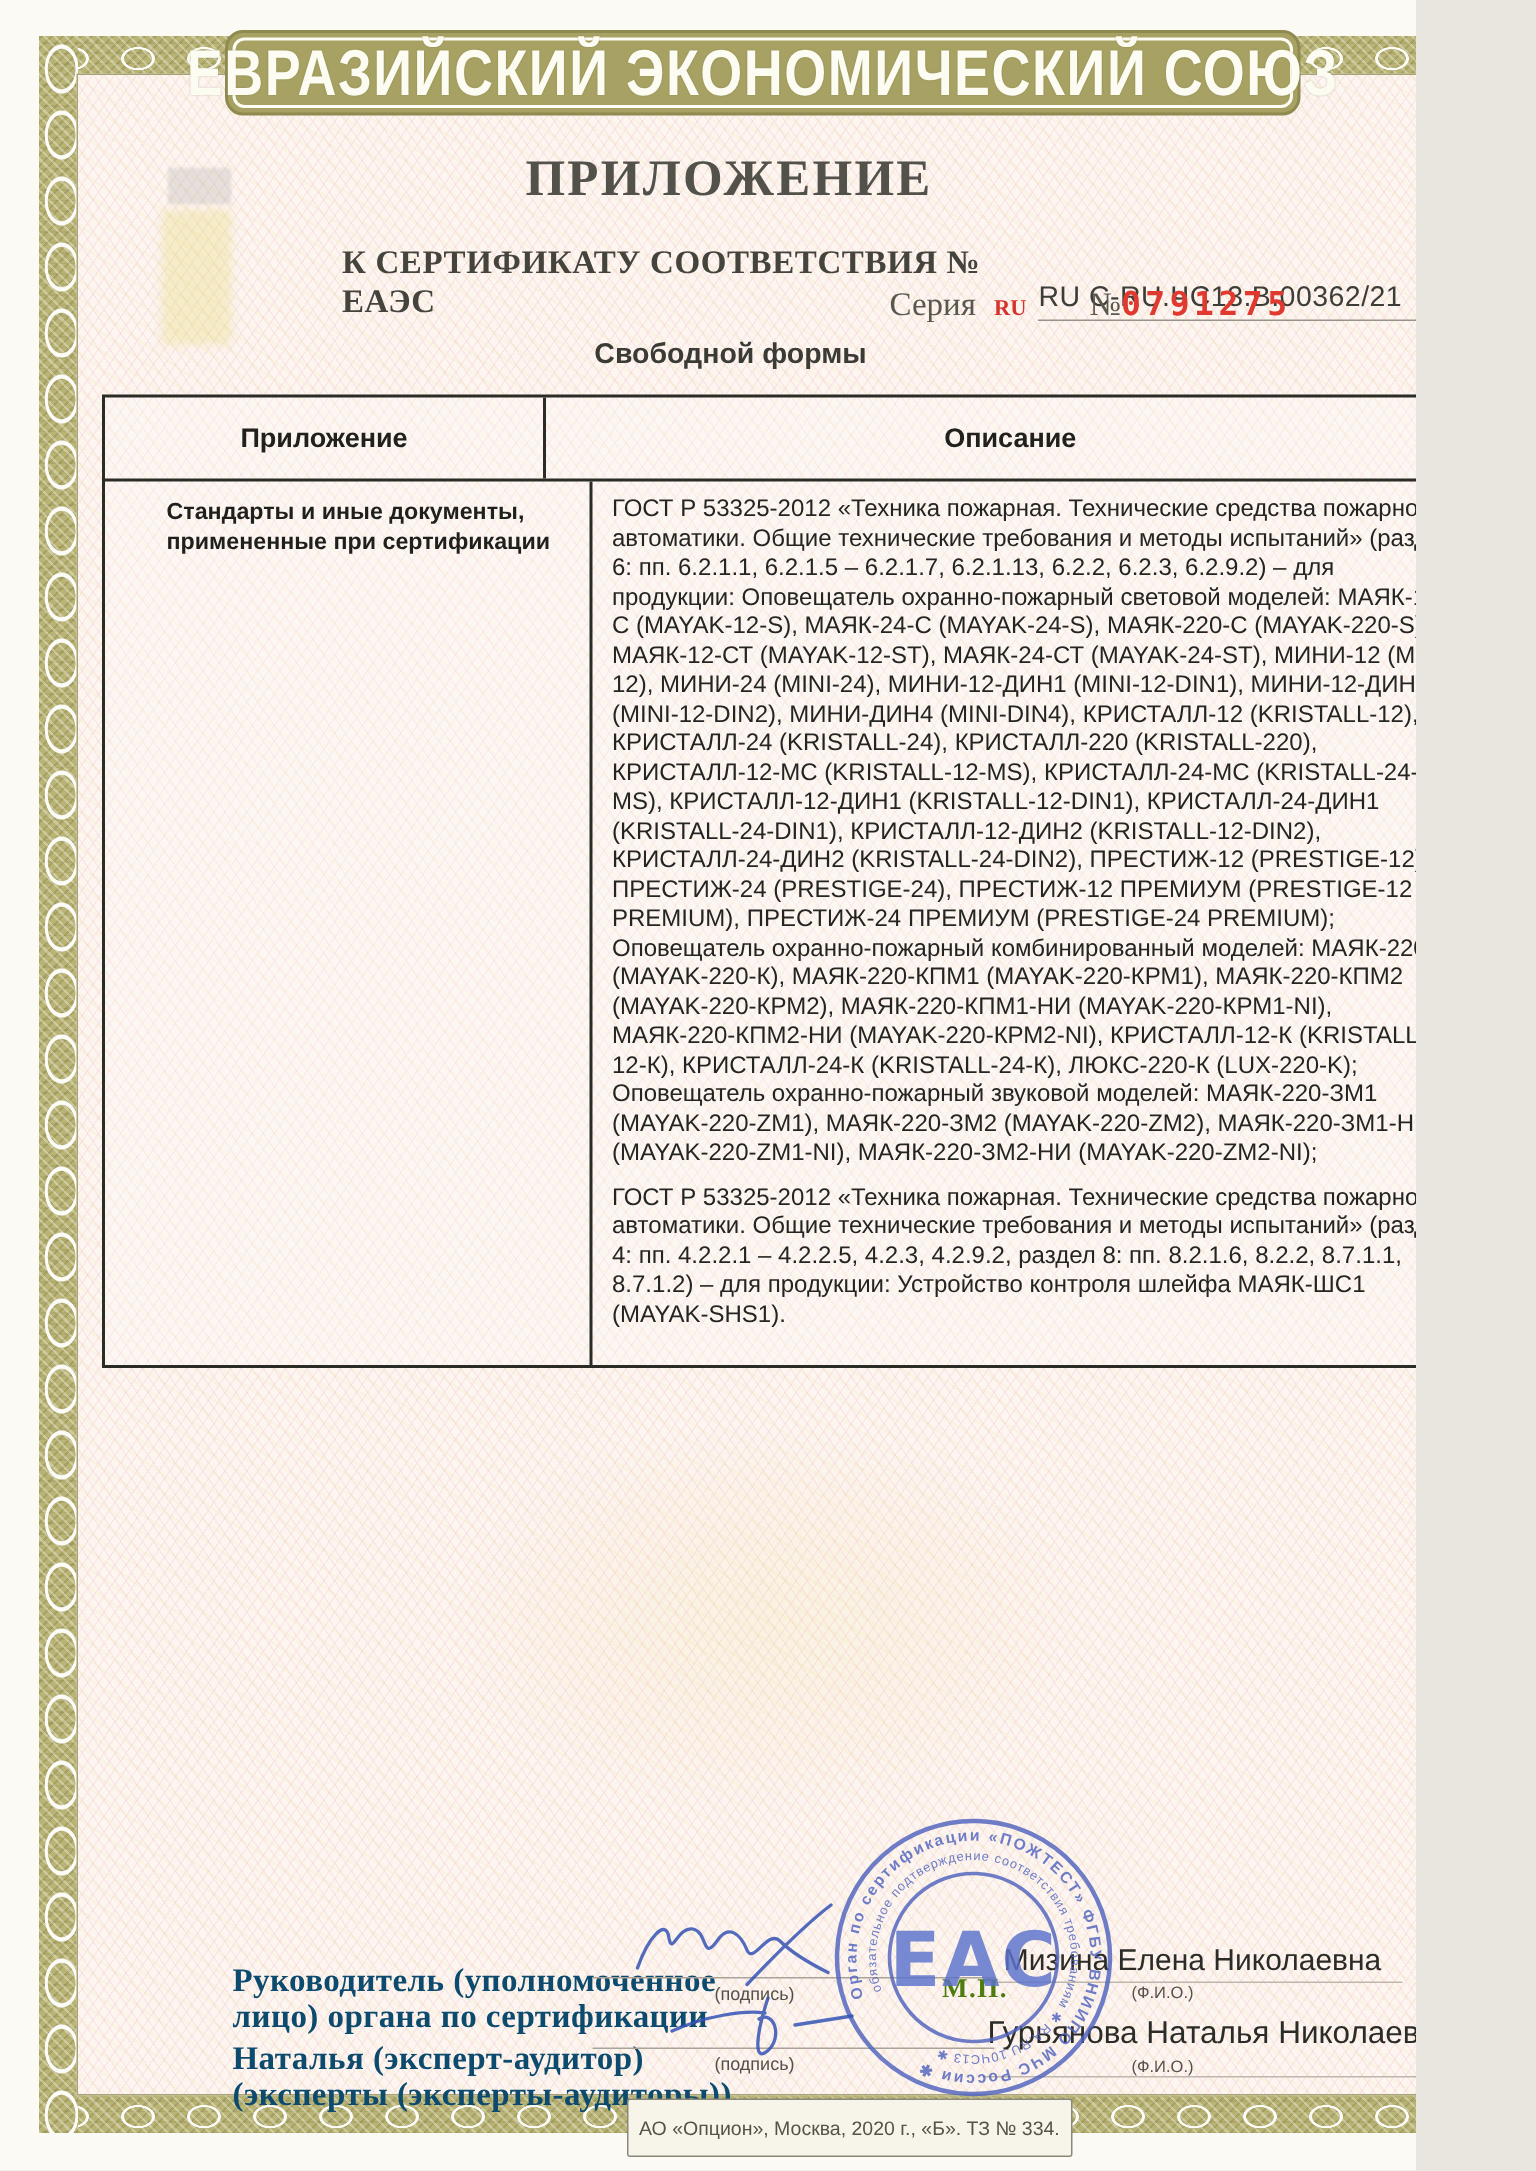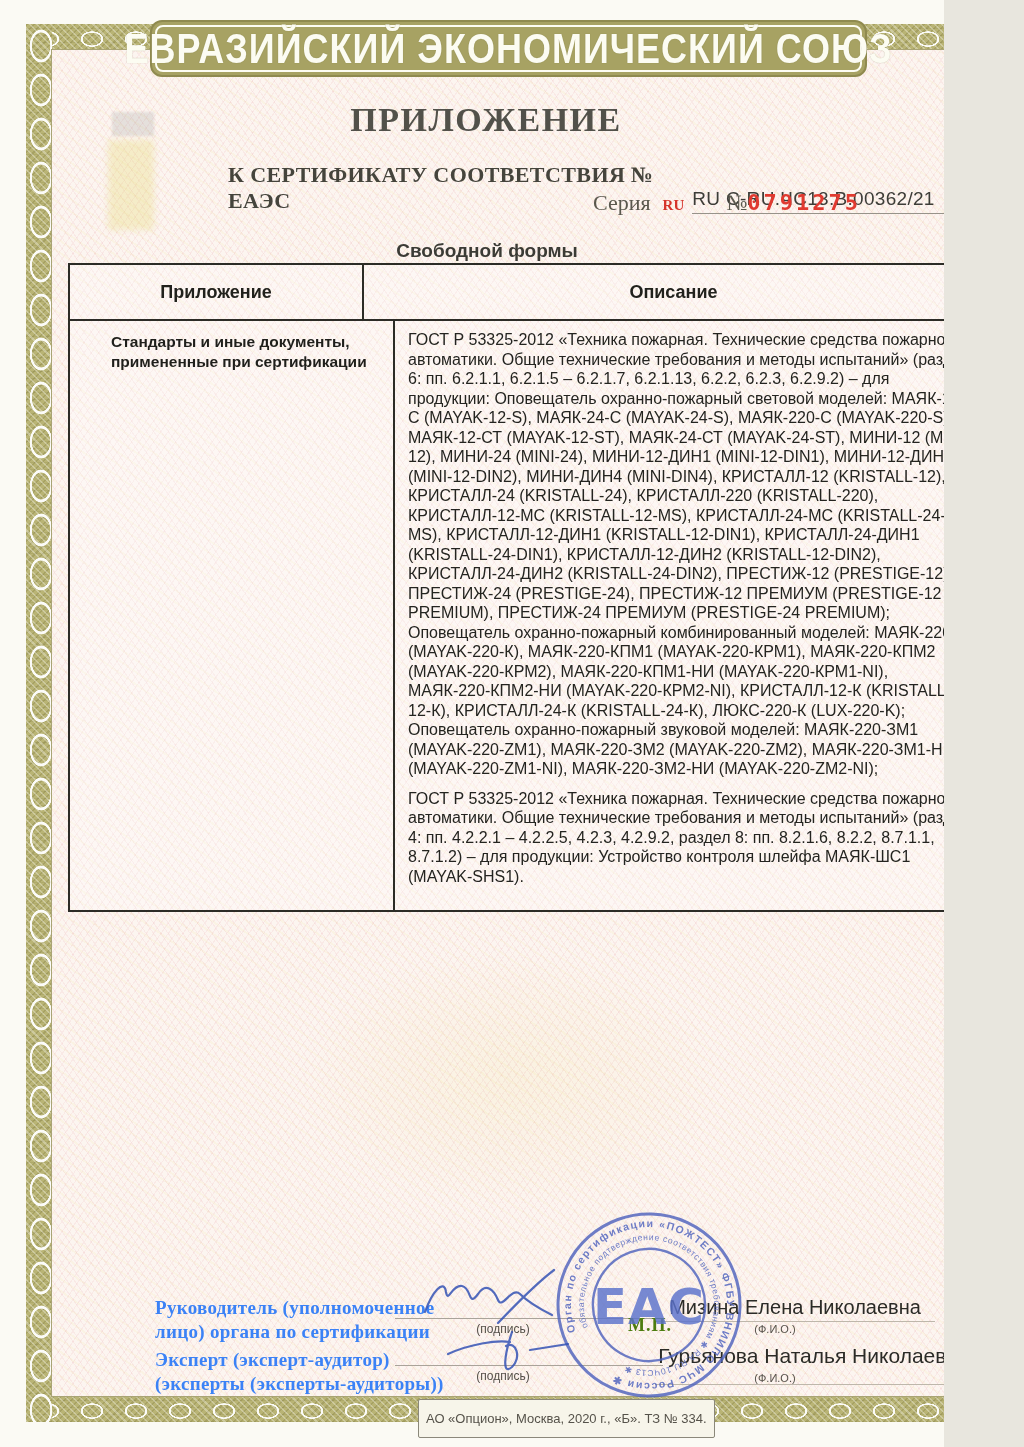--- a/index.html
+++ b/index.html
@@ -74,40 +74,40 @@
     margin-left:14px; width:276px; text-align:left;
     font-size:19px; color:#3d3d38; letter-spacing:.3px;
     border-bottom:1px solid #97938a; padding-bottom:3px;margin-top:32px;
   }
   .series-row{position:absolute; left:593px; top:190px; display:flex; align-items:baseline;}
   .series-label{font-family:"Liberation Serif", serif; font-size:22px; color:#5a584e;}
   .series-value{font-family:"Liberation Serif", serif; font-weight:bold; font-size:15px; color:#d5342b; margin-left:12px;}
   .number-sign{font-family:"Liberation Serif", serif; font-size:22px; color:#5a584e; margin-left:42px;}
   .form-number{font-family:"DejaVu Sans Mono", monospace; font-weight:bold; font-size:22px; color:#e03a30; letter-spacing:3px; margin-left:0;}
   .form-type{
-    position:absolute; left:30px; right:0; top:240px; text-align:center;
+    position:absolute; left:30px; right:0; top:226px; text-align:center;
     font-weight:bold; font-size:19px; color:#3b3b35;
   }
   
   .cert-table{
     position:absolute; left:68px; top:263px; width:917px; height:649px;
     border:2px solid #2c2c26; box-sizing:border-box; background:rgba(255,255,255,.25);
   }
   .t-head{display:flex; height:54px; border-bottom:2px solid #2c2c26;}
   .t-body{display:flex; height:calc(100% - 56px);padding-left:31px;}
   .c1{width:294px; border-right:2px solid #2c2c26; box-sizing:border-box;}
   .c2{flex:1;}
   .th-cell{display:flex; align-items:center; justify-content:center; font-weight:bold; font-size:18px; color:#21211c;}
   .appendix-cell{padding:11px 8px 0 10px; font-weight:bold; font-size:15.5px; line-height:20px; color:#1f1f1b;}
   .desc-cell{padding:9px 13px 0 13px; font-size:16px; line-height:19.5px; color:#242420;}
   .desc-p2{margin-top:10px;}
   
   .sig-label{
     position:absolute; font-family:"Liberation Serif", serif; font-weight:bold;
-    font-size:19px; line-height:24px; color:#3b82f6; letter-spacing:.3px;
+    font-size:22px; line-height:24px; color:#0c4a6e; letter-spacing:.3px;margin-top:12px;
   }
   .lbl-head{left:155px; top:1296px;}
   .lbl-expert{left:155px; top:1348px;}
   .sig-line{position:absolute; border-top:1px solid #a9a39a; height:0;}
   .line1{left:395px; top:1318px; width:268px;}
   .line2{left:395px; top:1365px; width:268px;}
   .sig-caption{position:absolute; font-size:12px; color:#555049; text-align:center; width:120px;}
   .cap1{left:443px; top:1322px;}
   .cap2{left:443px; top:1369px;}
   .name{position:absolute; font-size:20px; color:#2b2b27; text-align:center;}
@@ -181,21 +181,21 @@
         <div class="desc-p2">ГОСТ Р 53325-2012 «Техника пожарная. Технические средства пожарной автоматики. Общие технические требования и методы испытаний» (раздел 4: пп. 4.2.2.1 – 4.2.2.5, 4.2.3, 4.2.9.2, раздел 8: пп. 8.2.1.6, 8.2.2, 8.7.1.1, 8.7.1.2) – для продукции: Устройство контроля шлейфа МАЯК-ШС1 (MAYAK-SHS1).</div>
       </div>
     </div>
   </div>
 
   <div class="sig-label lbl-head">
     <div>Руководитель (уполномоченное</div>
     <div>лицо) органа по сертификации</div>
   </div>
   <div class="sig-label lbl-expert">
-    <div>Эксперт (эксперт-аудитор)</div>
+    <div>Наталья (эксперт-аудитор)</div>
     <div>(эксперты (эксперты-аудиторы))</div>
   </div>
 
   <div class="sig-line line1"></div>
   <div class="sig-line line2"></div>
   <div class="sig-caption cap1">(подпись)</div>
   <div class="sig-caption cap2">(подпись)</div>
 
   <div class="name name1">Мизина Елена Николаевна</div>
   <div class="fio fio1">(Ф.И.О.)</div>

